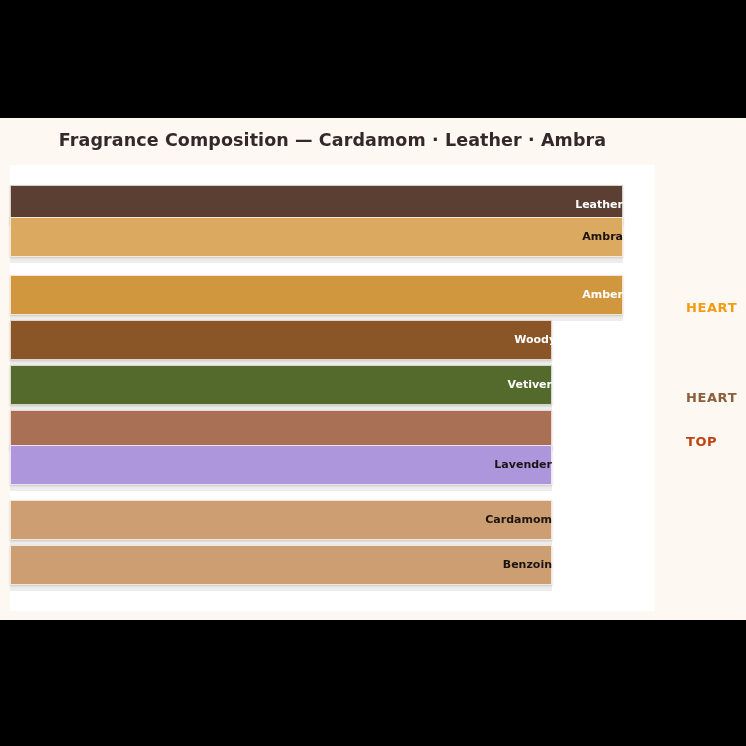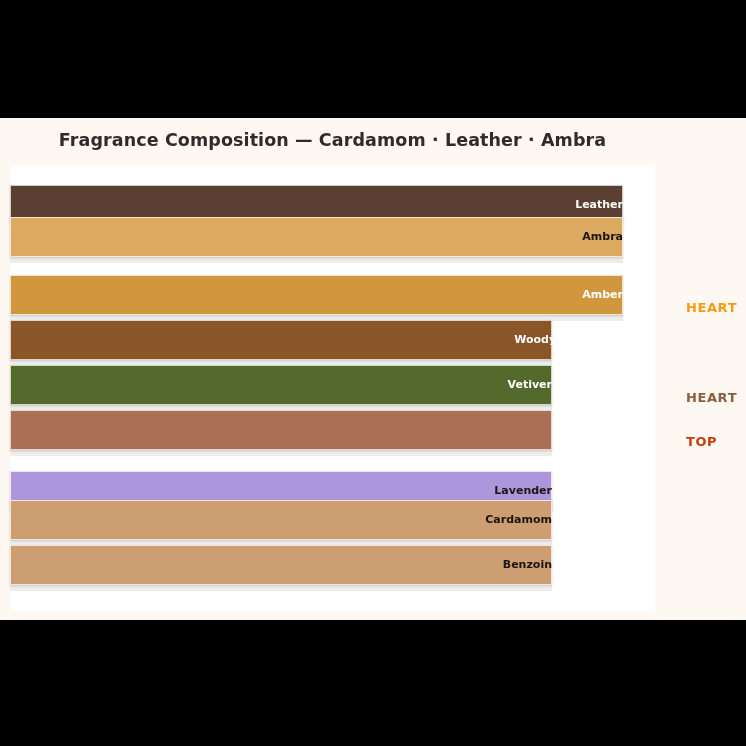--- a/index.html
+++ b/index.html
@@ -141,21 +141,21 @@
           </div>
           <div class="bar-row" style="top: 200px; width: 645px;">
             <div class="group-shade" style="top: 39px; width: 542px;"></div>
             <div class="bar" style="width: 542px; background: rgb(84, 105, 44);"></div>
             <div class="bar-label" style="left: 0px; width: 542px; color: rgb(255, 255, 255);">Vetiver</div>
           </div>
           <div class="bar-row" style="top: 245px; width: 645px;">
             <div class="group-shade" style="top: 39px; width: 542px;"></div>
             <div class="bar" style="width: 542px; background: rgb(169, 112, 86);"></div>
           </div>
-          <div class="bar-row" style="top: 306px; width: 645px;">
+          <div class="bar-row" style="top: 280px; width: 645px;">
             <div class="group-shade" style="top: 39px; width: 542px;"></div>
             <div class="bar" style="width: 542px; background: rgb(174, 150, 220);"></div>
             <div class="bar-label" style="left: 0px; width: 542px; color: rgb(28, 20, 16);">Lavender</div>
           </div>
           <div class="bar-row" style="top: 335px; width: 645px;">
             <div class="group-shade" style="top: 39px; width: 542px;"></div>
             <div class="bar" style="width: 542px; background: rgb(204, 158, 113);"></div>
             <div class="bar-label" style="left: 0px; width: 542px; color: rgb(28, 20, 16);">Cardamom</div>
           </div>
           <div class="bar-row" style="top: 380px; width: 645px;">

